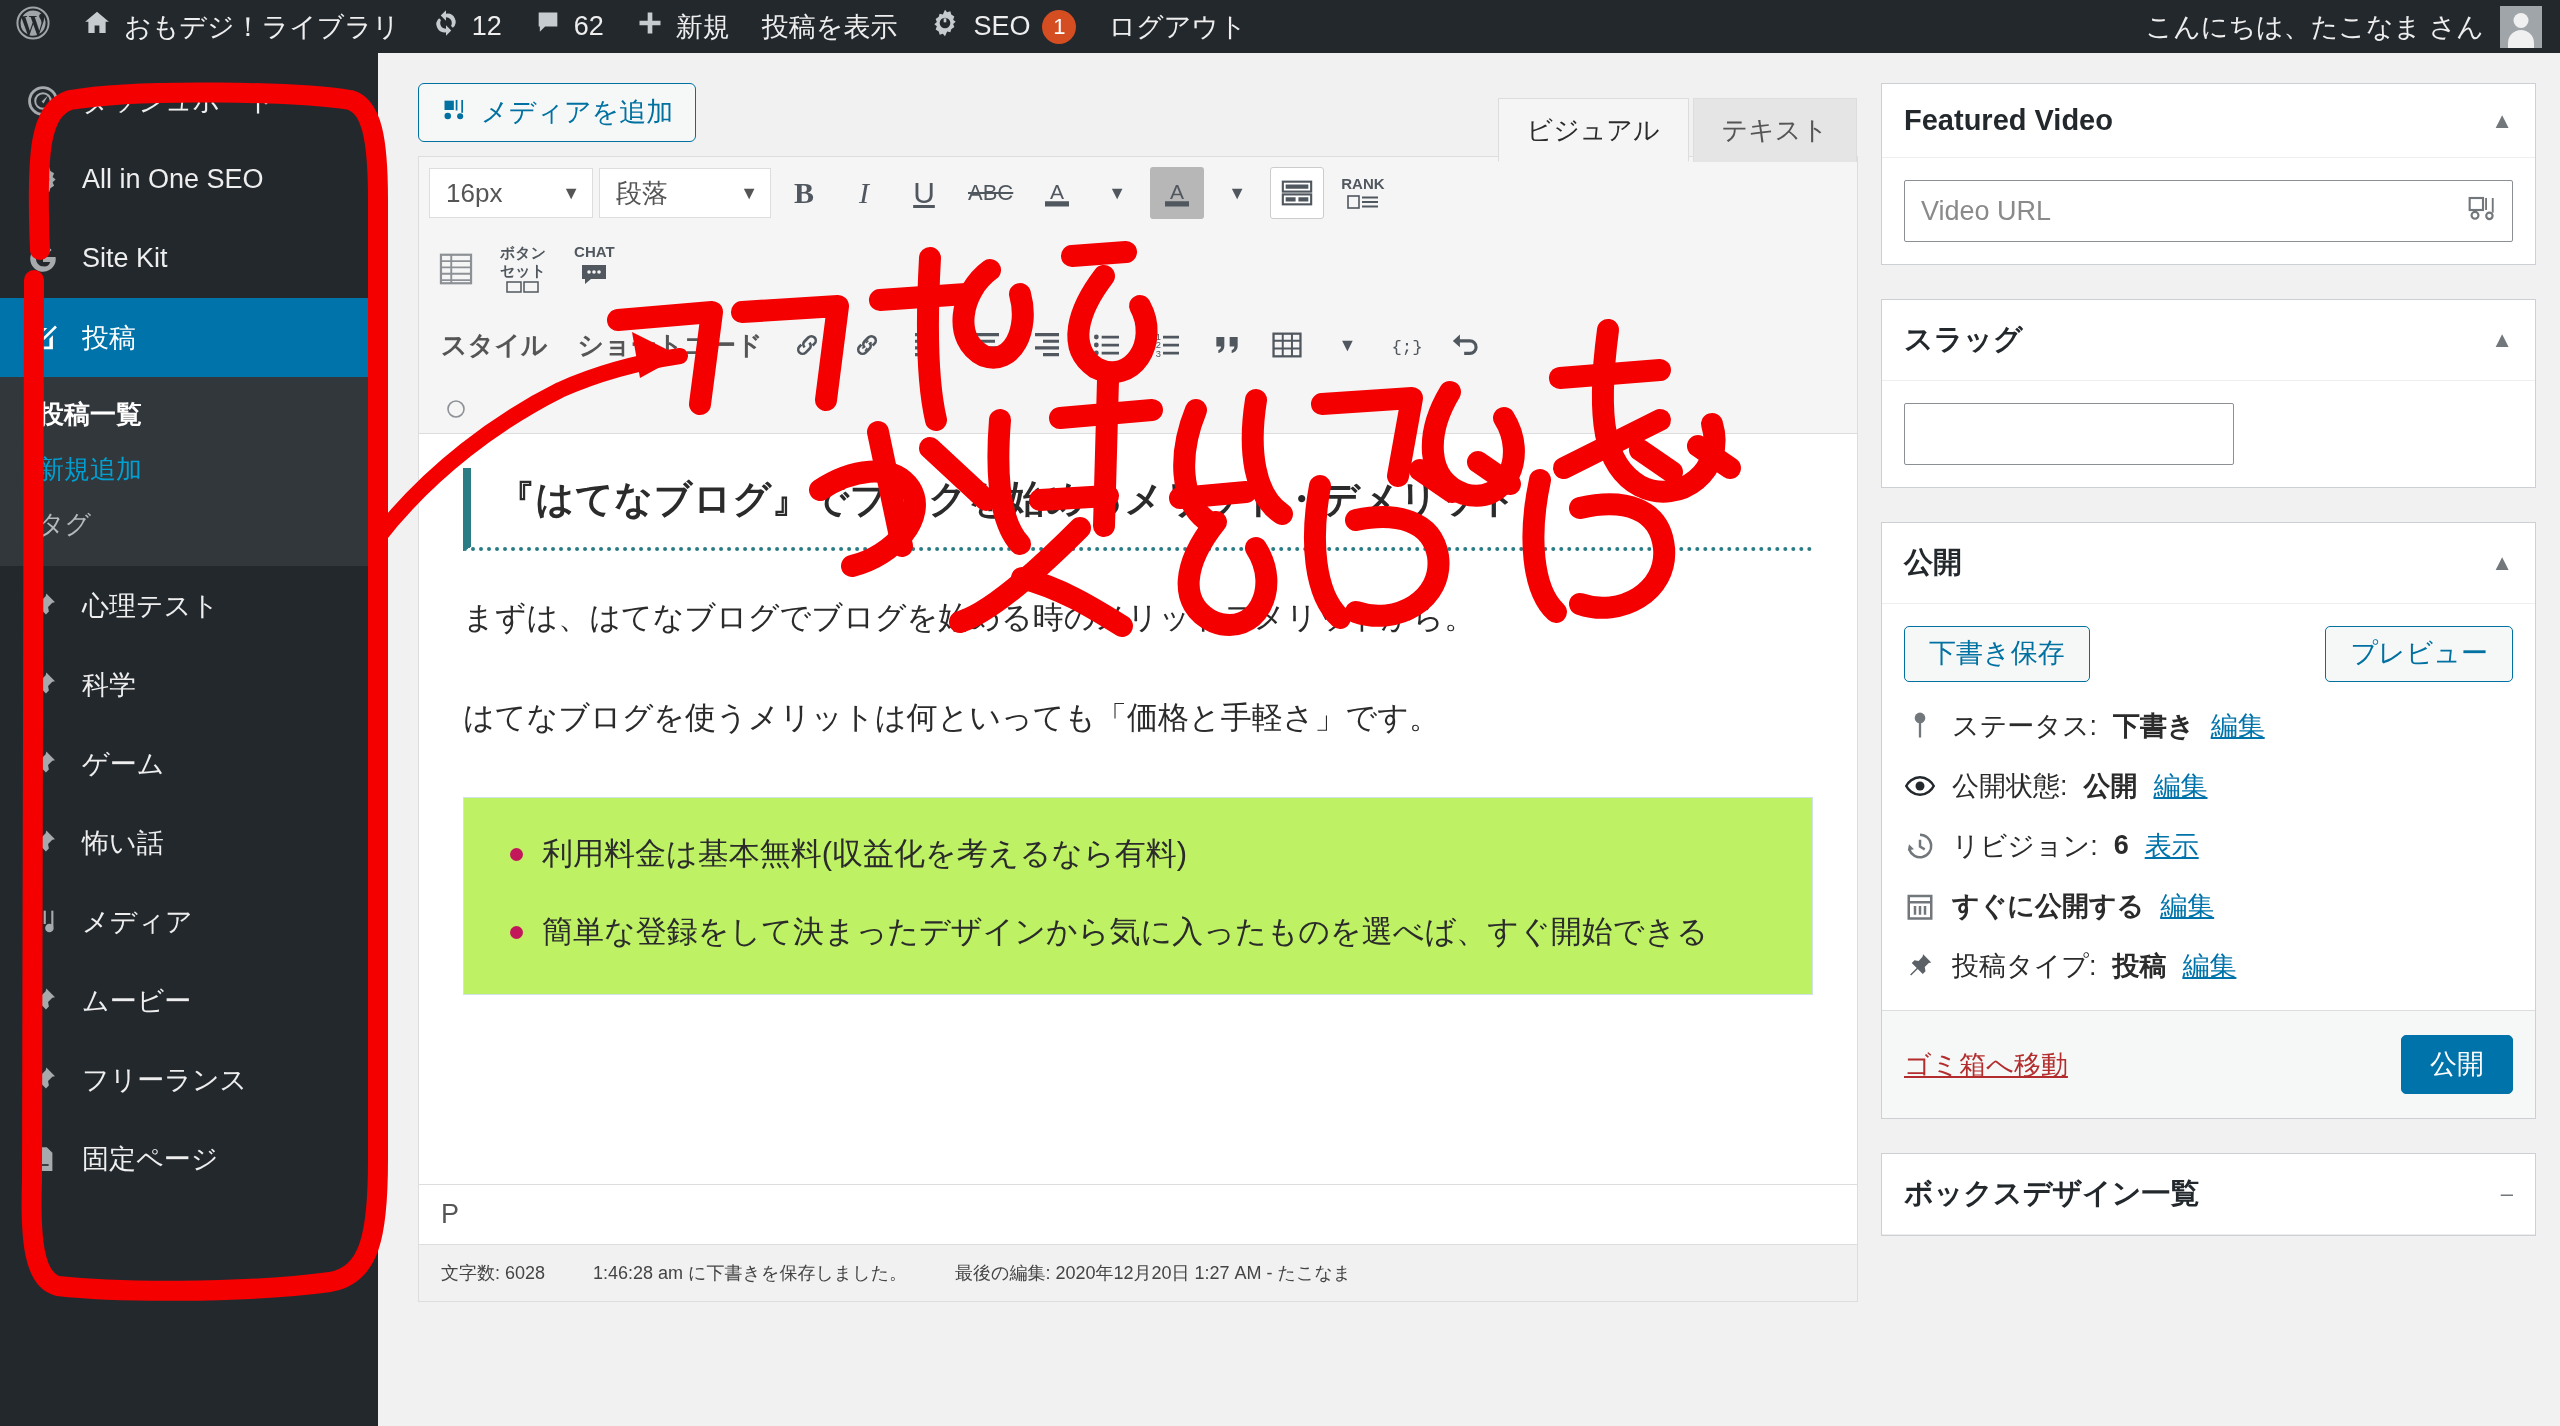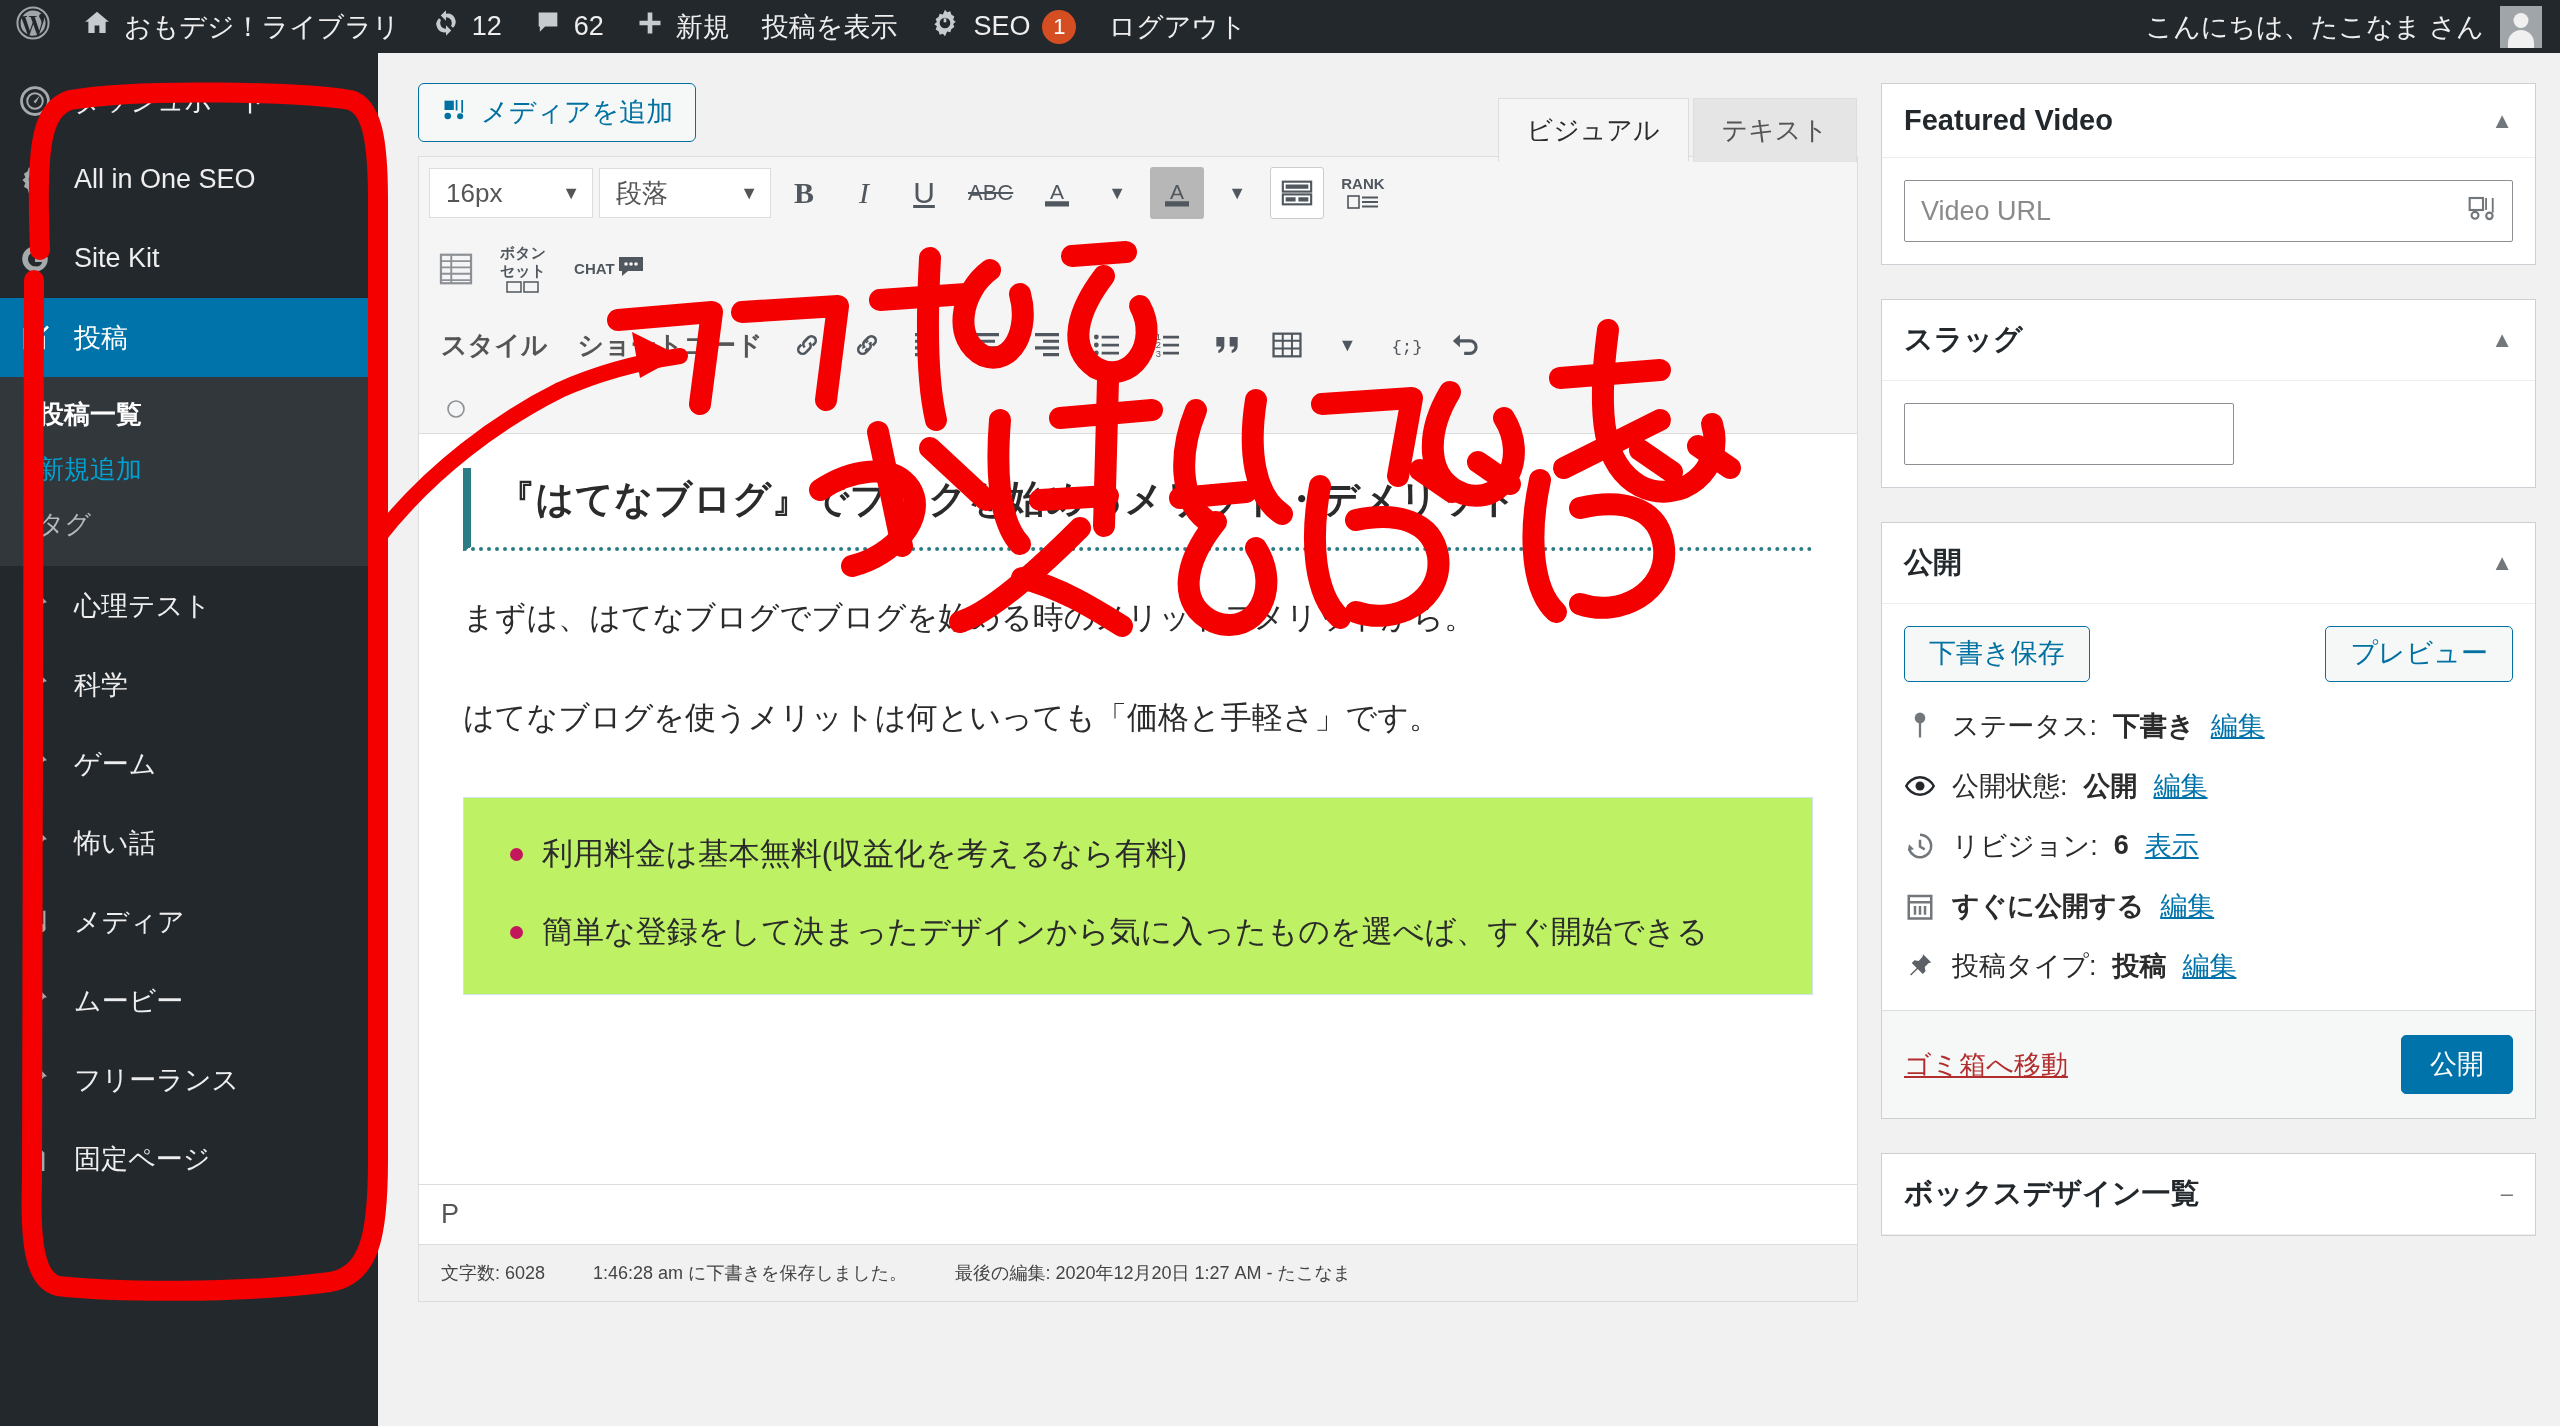--- a/index.html
+++ b/index.html
@@ -51,21 +51,21 @@
   
   #adminmenu {
     position: absolute; top: 53px; left: 0;
     width: 378px; height: 1373px;
     background: #23282d;
     color: #eee; font-size: 27px;
     z-index: 20;
   }
   .menu-top {
     display: flex; align-items: center; gap: 20px;
-    height: 79px; padding-left: 16px;
+    height: 79px; padding-left: 24px;
     color: #eee;
   }
   .menu-top.current { background: #0073aa; color: #fff; position: relative; }
   .menu-top .mt-icon { width: 38px; height: 38px; flex: 0 0 38px;
     display: flex; align-items: center; justify-content: center; }
   .submenu-wrap { background: #32373c; padding: 10px 0 14px 0; }
   .submenu-item {
     padding: 10px 0 10px 38px; font-size: 26px; color: #b4b9be;
   }
   .submenu-item.first { color: #fff; font-weight: bold; }
@@ -520,21 +520,21 @@
             <div style="display:flex;flex-direction:column;align-items:center;gap:2px;">
               <span class="lbl-small">ボタン</span>
               <span class="lbl-small">セット</span>
               <svg width="34" height="12" viewBox="0 0 34 12">
                   <rect x="1" y="1" width="14" height="10" fill="none" stroke="#50575e" stroke-width="1.5"></rect>
                   <rect x="18" y="1" width="14" height="10" fill="none" stroke="#50575e" stroke-width="1.5"></rect>
                 </svg>
             </div>
           </div>
           <div class="tbtn wide">
-            <div style="display:flex;flex-direction:row;align-items:center;gap:1px;">
+            <div style="display:flex;flex-direction:column;align-items:center;gap:1px;">
               <span class="lbl-small">CHAT</span>
               <span>
                 <svg width="30" height="24" viewBox="0 0 30 24">
                     <path d="M3 2h24v14H12l-6 5v-5H3z" fill="#50575e"></path>
                     <circle cx="10" cy="9" r="1.8" fill="#f5f5f5"></circle>
                     <circle cx="15" cy="9" r="1.8" fill="#f5f5f5"></circle>
                     <circle cx="20" cy="9" r="1.8" fill="#f5f5f5"></circle>
                   </svg>
               </span>
             </div>

